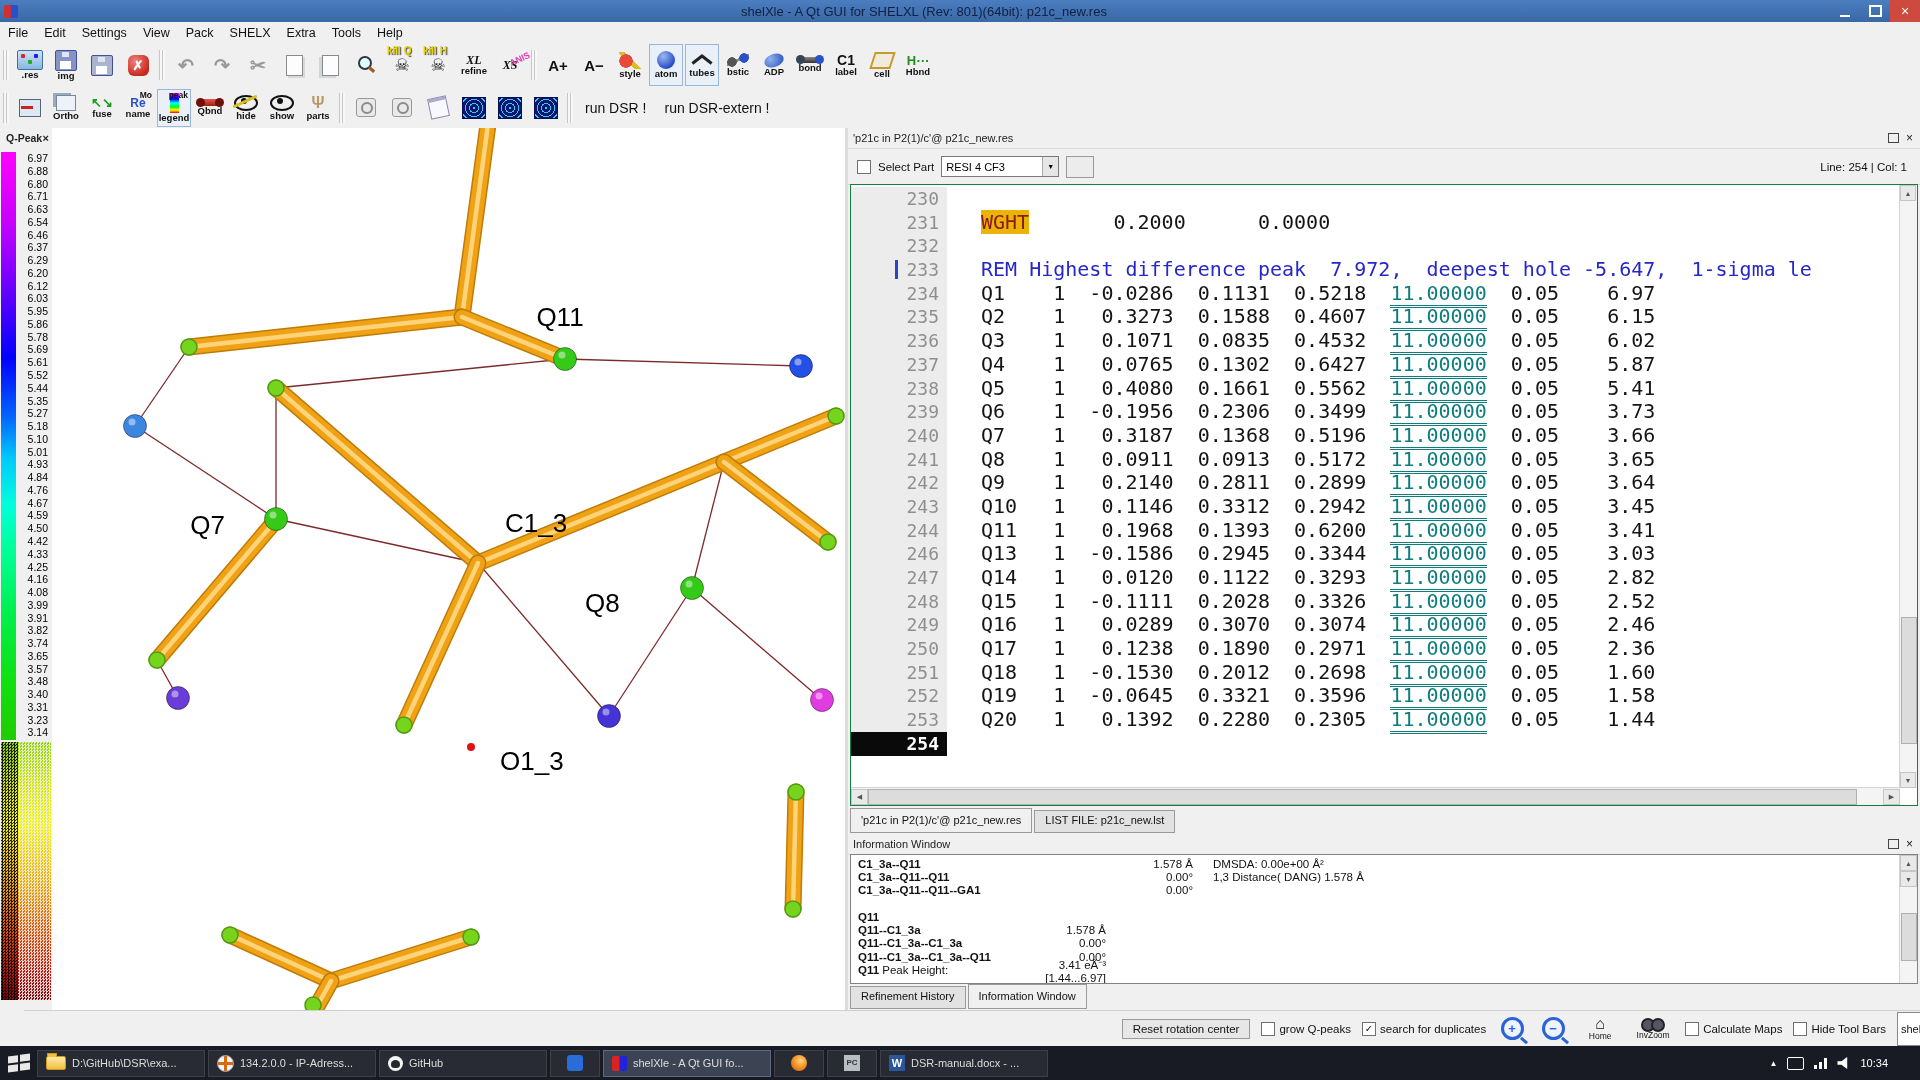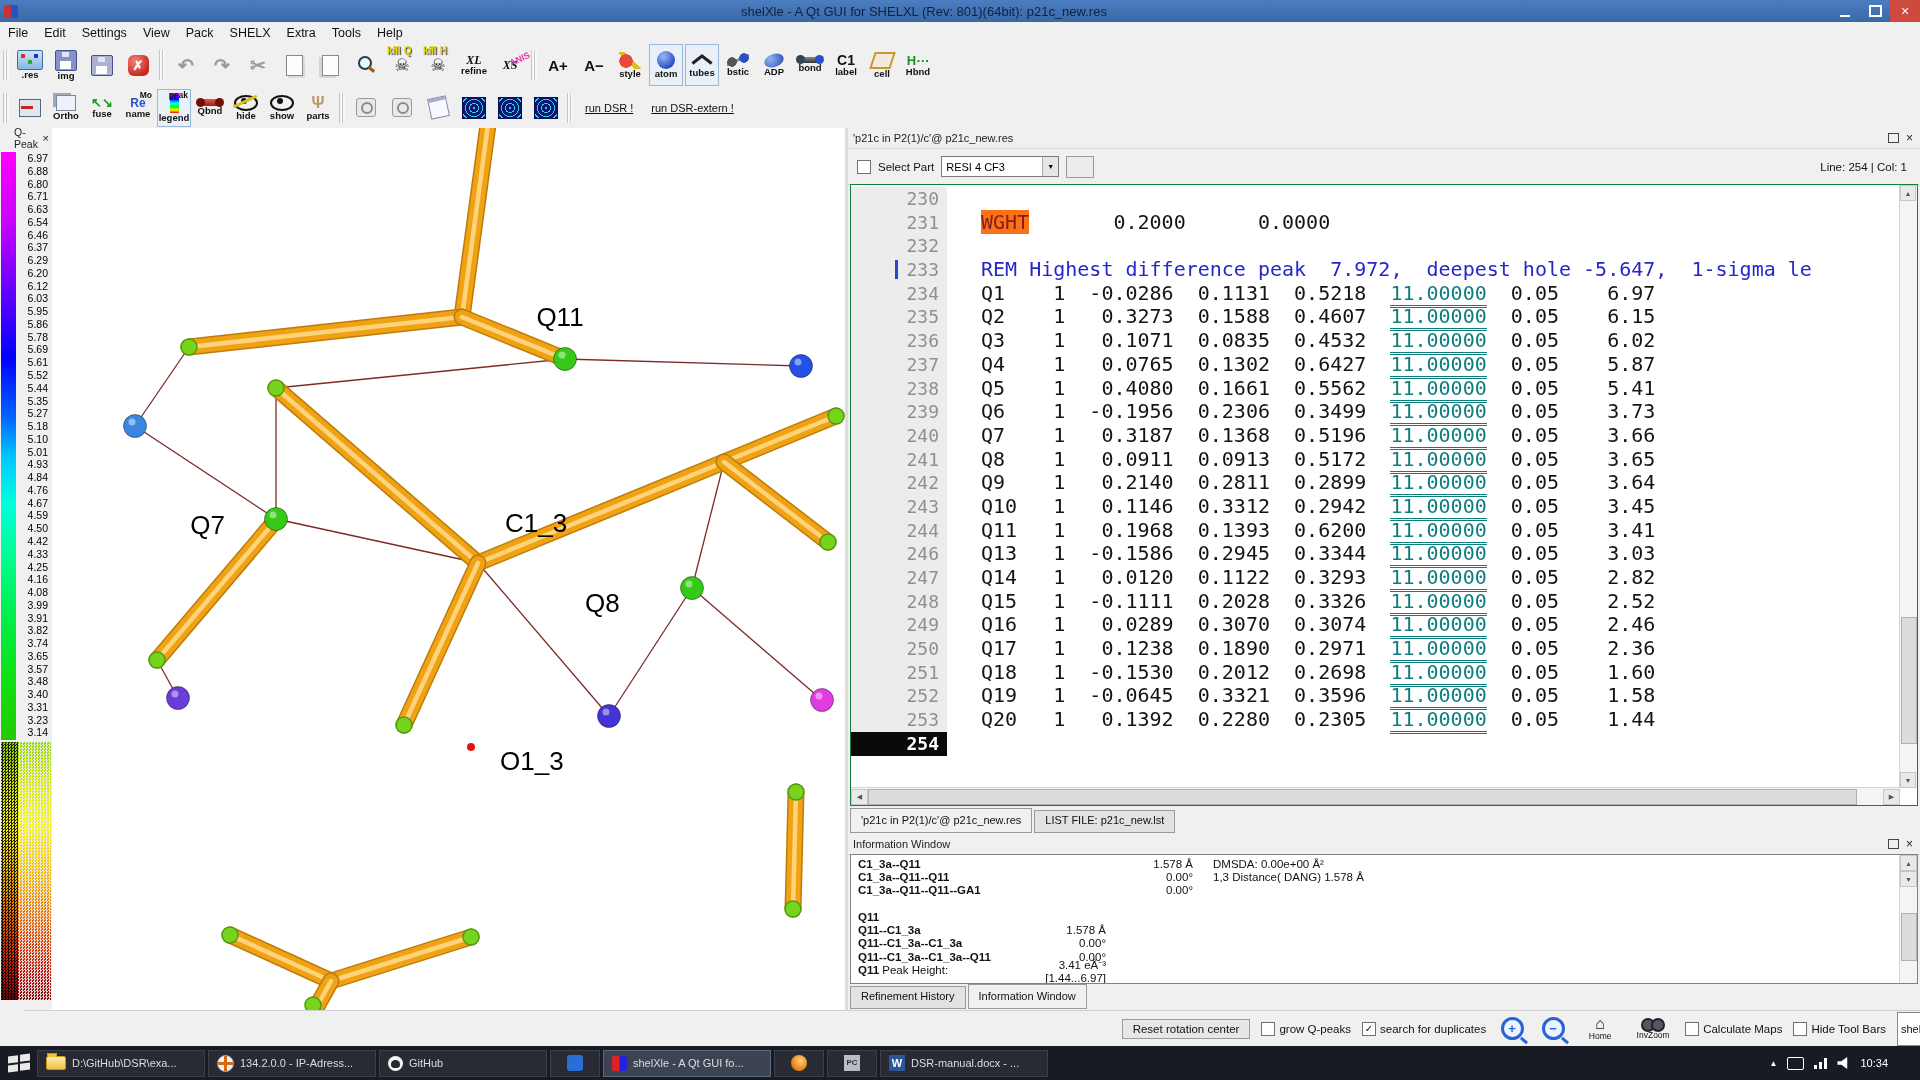--- a/index.html
+++ b/index.html
@@ -30,21 +30,21 @@
   .grip{width:6px;height:30px;margin:0 3px;flex:none;
     background:repeating-linear-gradient(90deg,#c6c6c6 0 1px,#f8f8f8 1px 3px);}
   .tbtn{position:relative;min-width:32px;height:40px;margin:0 1px;display:flex;flex:none;
     flex-direction:column;align-items:center;justify-content:center;border:1px solid transparent;}
   .tb2 .tbtn{height:36px;}
   .tbtn.pressed{background:#e9f0f8;border:1px solid #98b8dc;}
   .cap{font-size:9.5px;font-weight:bold;line-height:10px;white-space:nowrap;color:#111;}
   .top-cap{position:absolute;top:0;right:2px;font-size:8.5px;}
   .cap-kill{position:absolute;top:1px;left:1px;color:#e8d400;text-shadow:1px 1px 1px #444;font-size:10px;}
   .cap-anis{position:absolute;top:9px;right:-5px;color:#e838b8;transform:rotate(-25deg);font-size:9px;}
-  .tbtn-text{font-size:11px;padding:0 7px;height:22px;flex-direction:row;white-space:nowrap;color:#111;text-decoration:underline;}
+  .tbtn-text{font-size:14px;padding:0 7px;height:22px;flex-direction:row;white-space:nowrap;color:#111;}
 
   
   .i{display:flex;align-items:center;justify-content:center;font-size:17px;line-height:1;color:#444;}
   .i-folder-mol{width:24px;height:18px;border:1px solid #3f6f9f;border-radius:2px;
     background:linear-gradient(#cfe3f5,#86b7e4);background-image:
     radial-gradient(circle at 5px 5px,#d23 0 2px,transparent 2.5px),
     radial-gradient(circle at 12px 11px,#2a2 0 2px,transparent 2.5px),
     radial-gradient(circle at 18px 5px,#22d 0 2px,transparent 2.5px),
     linear-gradient(#cfe3f5,#86b7e4);}
   .i-floppy,.i-floppy2{width:20px;height:19px;border:1px solid #44528f;border-radius:2px;position:relative;background:#8593c8;}
@@ -97,21 +97,21 @@
   .i-parts{color:#b89a6a;font-weight:bold;font-size:16px;}
   .i-geardoc{width:18px;height:17px;border:1px solid #999;background:#e9e9e9;border-radius:3px;position:relative;}
   .i-geardoc::after{content:"";position:absolute;left:4px;top:3px;width:8px;height:8px;border:2px solid #8a8a8a;border-radius:50%;}
   .i-notepad{width:17px;height:19px;background:#f7f9ff;border:1px solid #88a;transform:rotate(-12deg);box-shadow:inset 0 3px 0 #aac;}
   .i-knot{width:22px;height:20px;background-color:#0a1670;border:1px solid #061050;
     background-image:repeating-radial-gradient(circle at 50% 50%,#35c8e8 0 1px,transparent 1px 4px);}
 
   
   .workarea{position:absolute;top:128px;left:0;width:1920px;height:882px;background:#f0f0f0;}
   .qdock{position:absolute;left:0;top:0;width:52px;height:100%;}
-  .qhead{height:20px;display:flex;align-items:center;font-size:10.5px;padding-left:14px;color:#222;}
+  .qhead{height:20px;display:flex;align-items:center;font-size:10.5px;padding-left:6px;color:#222;font-weight:bold;}
   .qclose{margin-left:auto;padding-right:3px;font-size:11px;}
   .lbar{position:absolute;left:1px;top:24px;width:15px;height:588px;background:linear-gradient(
     #ff00ff 0%,#c800ff 12%,#5a00ff 25%,#0000ff 35%,#0064ff 45%,#00c8ff 52%,
     #00ffdc 60%,#00ff96 68%,#00f050 78%,#10e010 90%,#20cc00 100%);}
   .lrows{position:absolute;left:16px;top:24px;width:34px;}
   .lrow{height:12.78px;font-size:10.5px;text-align:right;padding-right:2px;color:#000;line-height:12.78px;}
   .ldither{position:absolute;left:1px;top:614px;width:50px;height:258px;display:flex;}
   .ldl,.ldr{position:relative;height:100%;background:linear-gradient(
     #8fd400 0%,#d8e800 18%,#f5f500 32%,#f0a800 55%,#e04800 75%,#b01010 92%,#7a0808 100%);}
   .ldl{width:17px;} .ldr{width:33px;}
@@ -138,21 +138,21 @@
   .linecol{margin-left:auto;padding-right:4px;}
   .codewrap{position:absolute;left:2px;right:2px;top:56px;height:622px;background:#fff;border:1px solid #15803d;box-sizing:border-box;}
   .code{position:absolute;left:0;top:0;right:17px;bottom:17px;overflow:hidden;padding-top:2px;}
   .cl{display:flex;height:23.7px;}
   .gut{width:96px;flex:none;text-align:right;padding-right:8px;background:#ececec;color:#8f8f8f;
     font:18px/23.7px "DejaVu Sans Mono",monospace;position:relative;box-sizing:border-box;}
   .gut.cur{background:#0a0a0a;color:#fff;font-weight:bold;}
   .gut.caret::before{content:"";position:absolute;left:44px;top:2px;width:3px;height:19px;background:#2a46c8;}
   .ct{white-space:pre;font:20px/23.7px "DejaVu Sans Mono",monospace;padding-left:34px;color:#141414;}
   .rem{color:#2626c9;}
-  .kw{color:#8b1a1a;background:#f97316;}
+  .kw{color:#8b1a1a;background:#eab308;}
   .sof{color:#0e7d7d;border-bottom:3px double #0e7d7d;}
   .vscroll{position:absolute;top:0;right:0;width:17px;bottom:17px;background:#f4f4f4;border-left:1px solid #d4d4d4;}
   .hscroll{position:absolute;left:0;right:17px;bottom:0;height:17px;background:#f4f4f4;border-top:1px solid #d4d4d4;display:flex;align-items:center;}
   .sbtn{width:17px;height:16px;background:#e9e9e9;border:1px solid #c6c6c6;font-size:7px;color:#555;
     display:flex;align-items:center;justify-content:center;flex:none;box-sizing:border-box;}
   .vscroll .sbtn{width:16px;} .vscroll .sb-down{position:absolute;bottom:0;left:0;}
   .vthumb{position:absolute;left:1px;width:14px;top:432px;height:125px;background:#dcdcdc;border:1px solid #b0b0b0;}
   .hthumb{height:14px;background:#dcdcdc;border:1px solid #b0b0b0;flex:1;margin-right:26px;}
   .tabbar{position:absolute;left:2px;display:flex;gap:2px;font-size:11px;}
   .editor-dock .tabbar{top:682px;}

